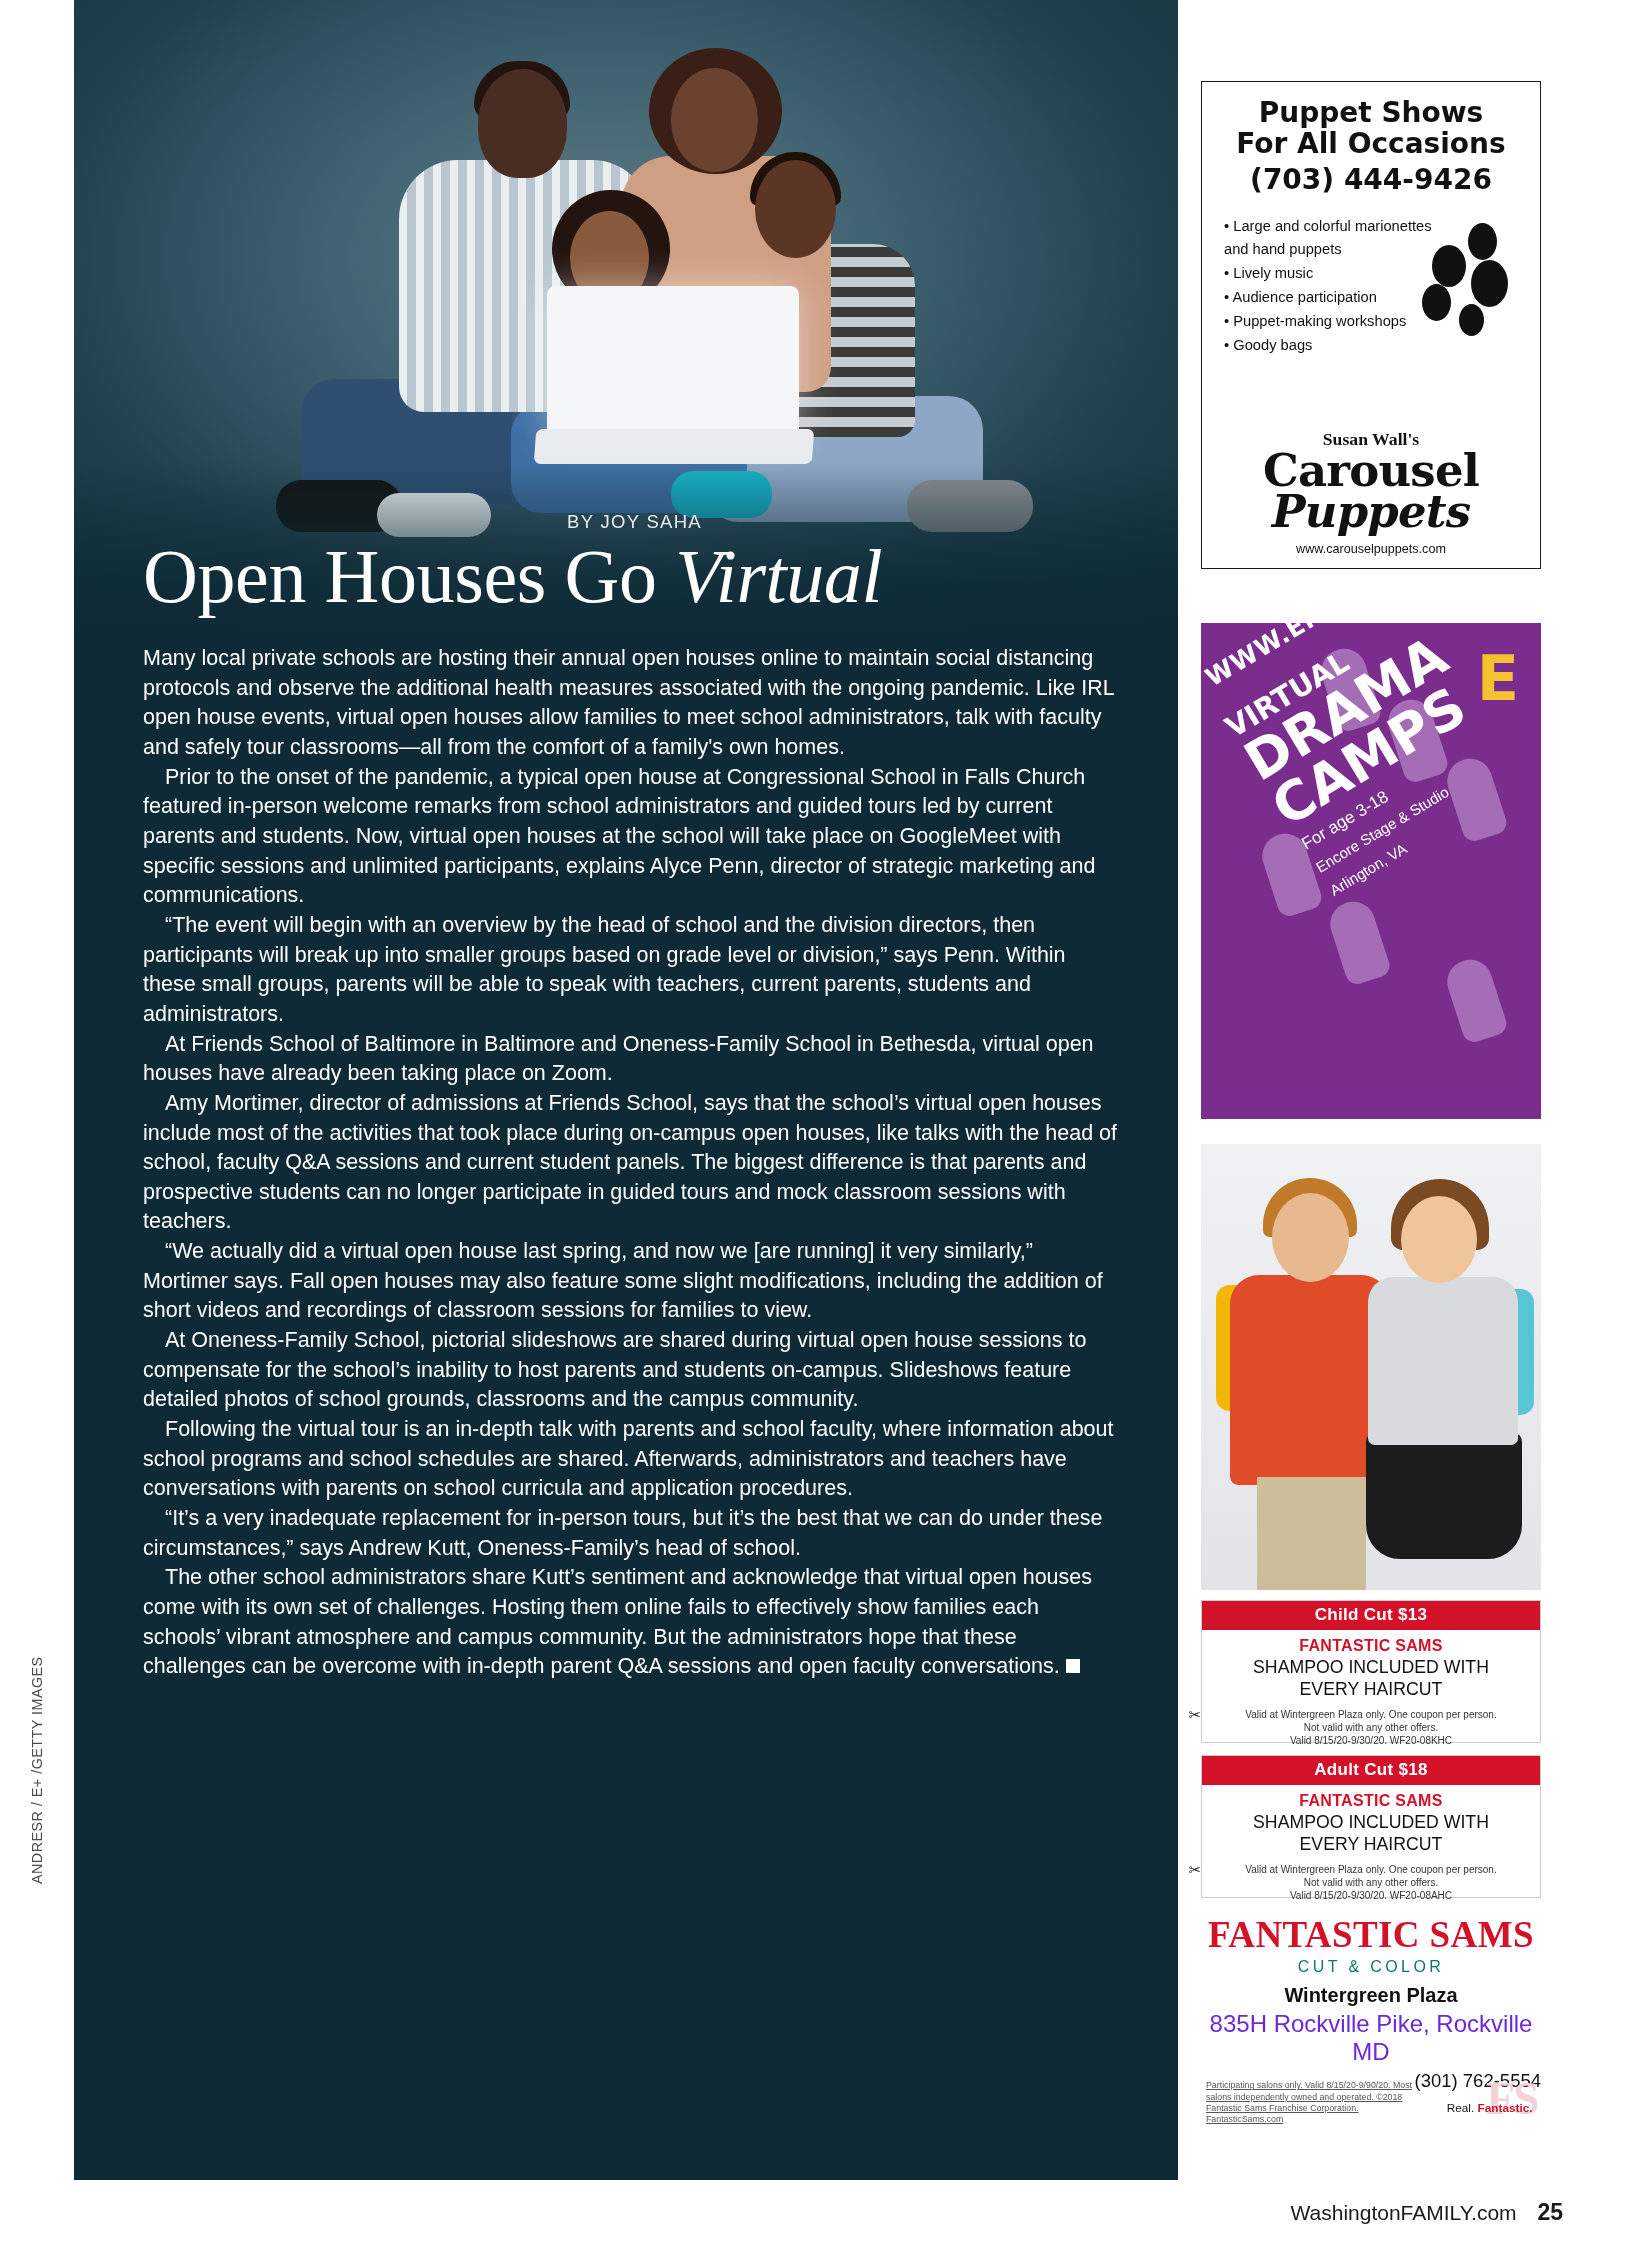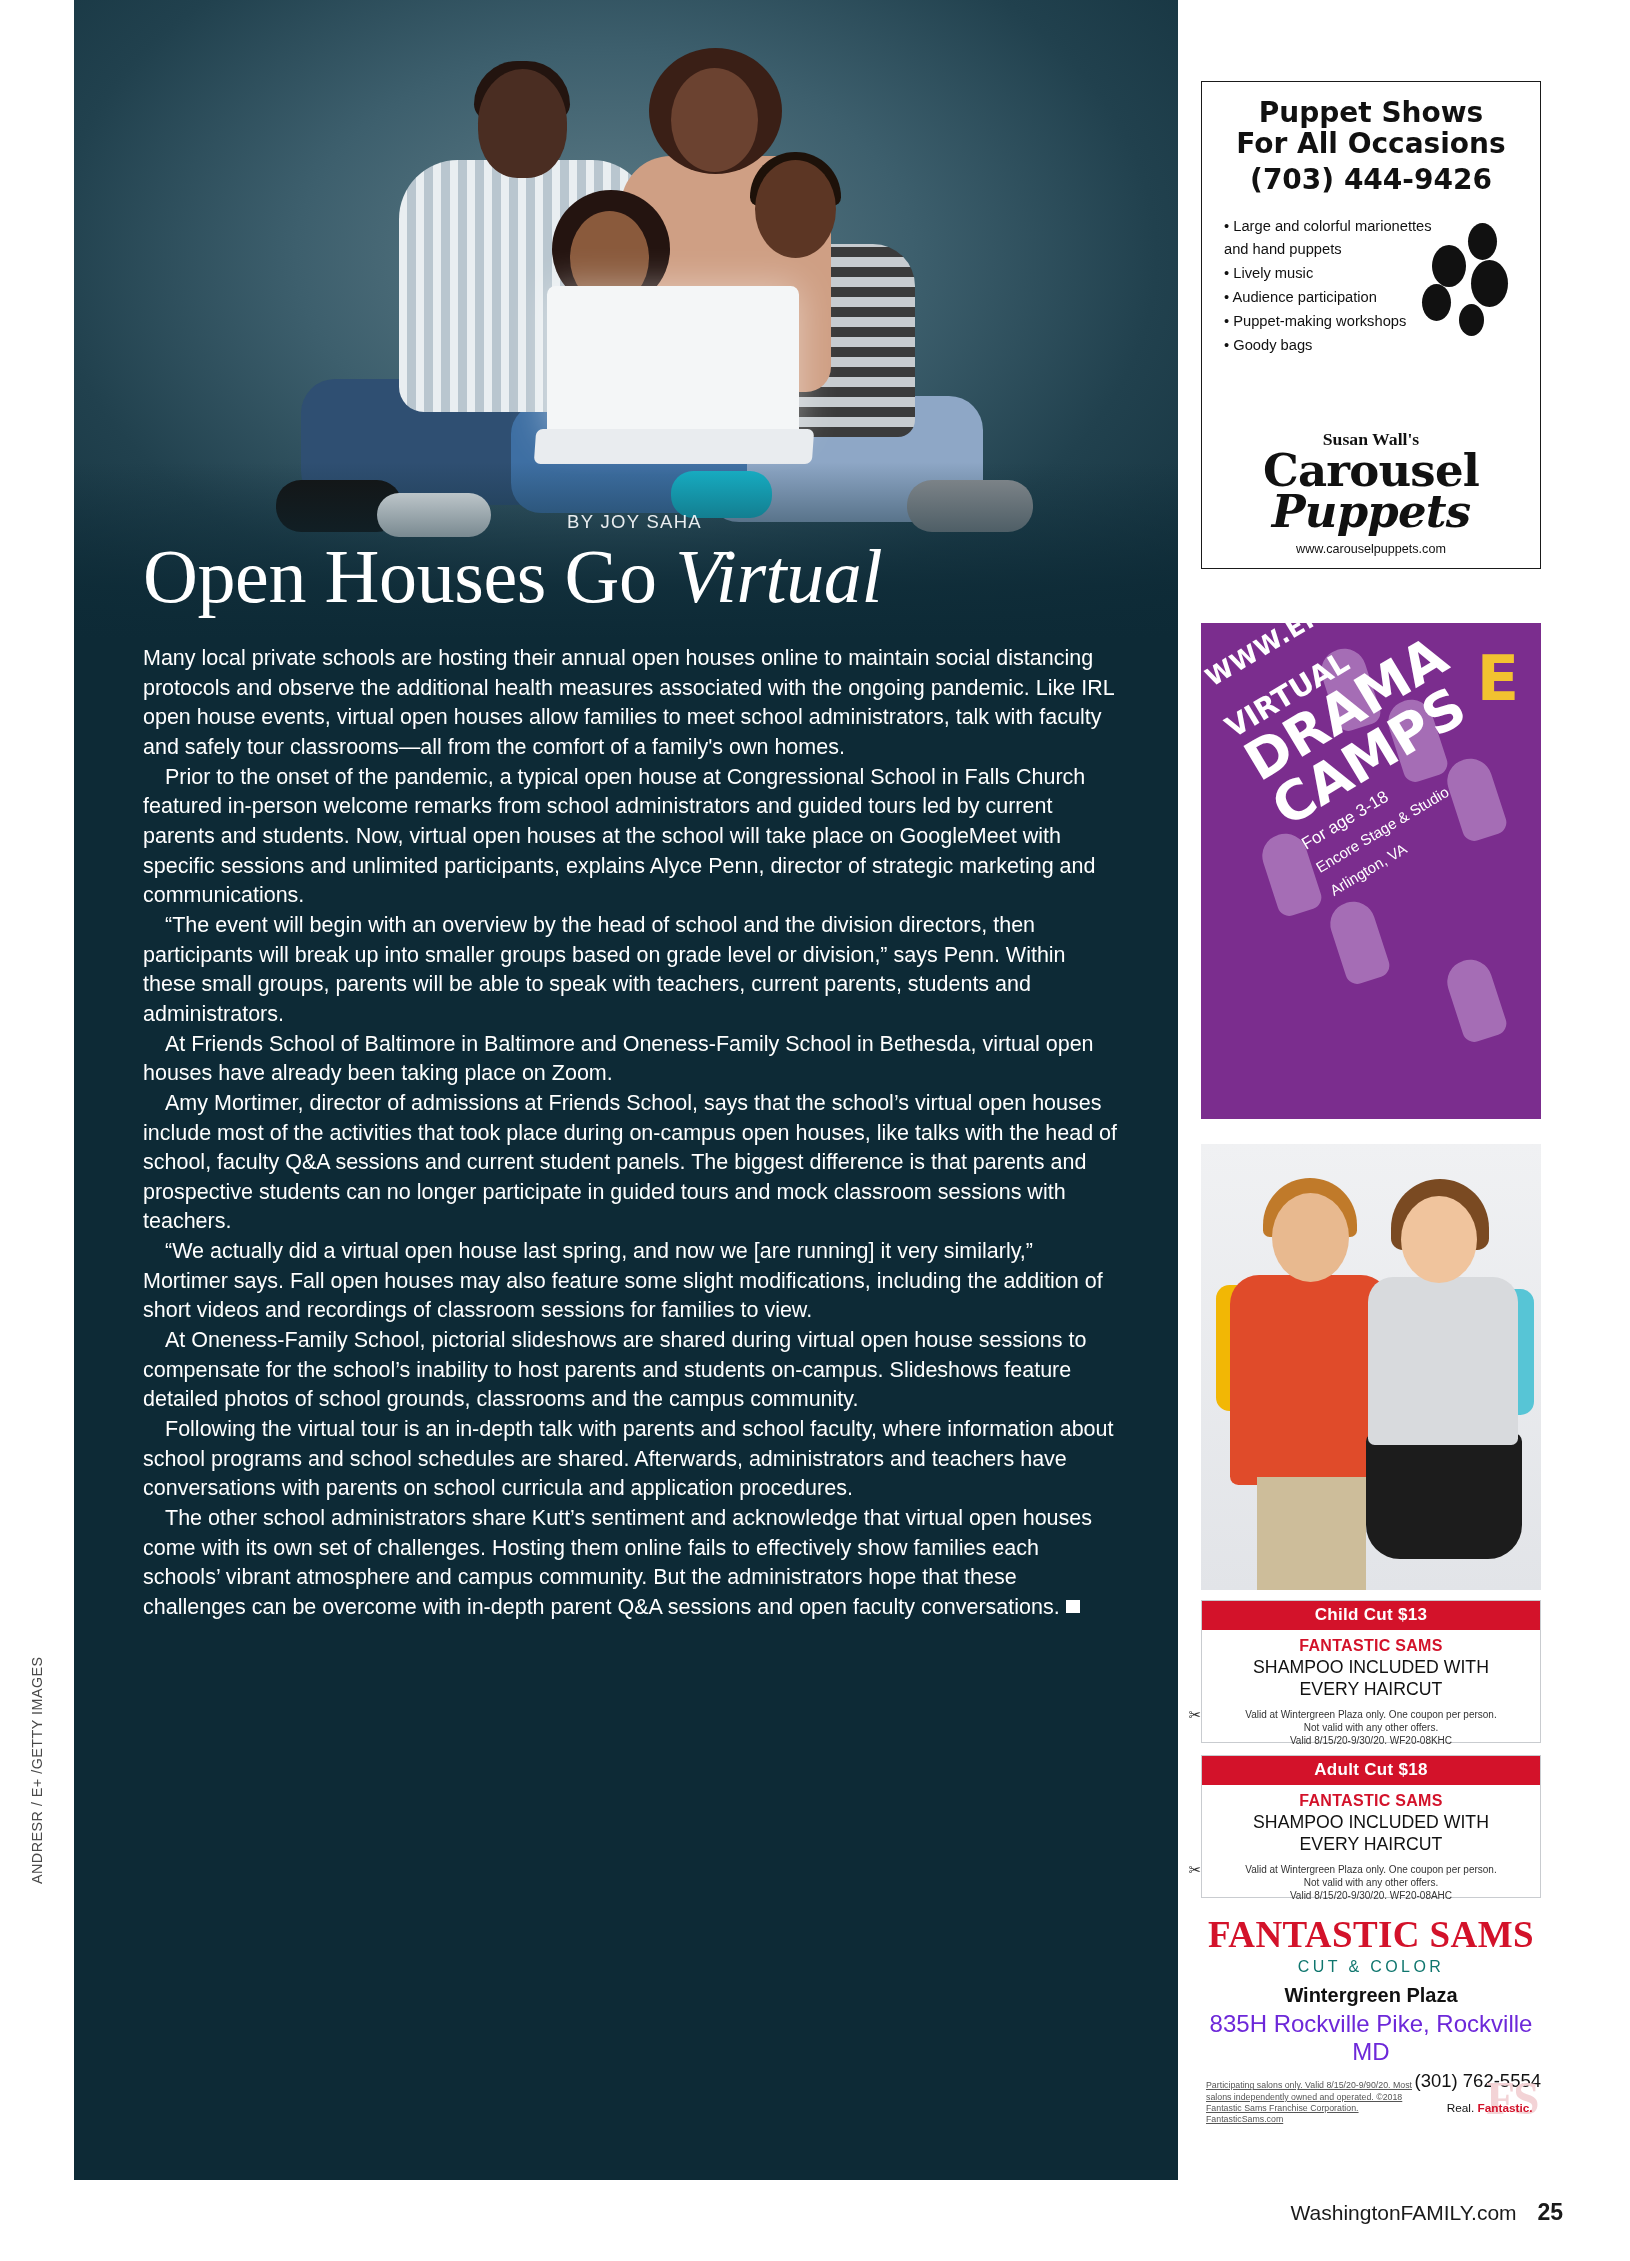--- a/index.html
+++ b/index.html
@@ -330,20 +330,21 @@
 
     <div class="body-copy">
       <p class="first">Many local private schools are hosting their annual open houses online to maintain social distancing protocols and observe the additional health measures associated with the ongoing pandemic. Like IRL open house events, virtual open houses allow families to meet school administrators, talk with faculty and safely tour classrooms—all from the comfort of a family's own homes.</p>
       <p>Prior to the onset of the pandemic, a typical open house at Congressional School in Falls Church featured in-person welcome remarks from school administrators and guided tours led by current parents and students. Now, virtual open houses at the school will take place on GoogleMeet with specific sessions and unlimited participants, explains Alyce Penn, director of strategic marketing and communications.</p>
       <p>“The event will begin with an overview by the head of school and the division directors, then participants will break up into smaller groups based on grade level or division,” says Penn. Within these small groups, parents will be able to speak with teachers, current parents, students and administrators.</p>
       <p>At Friends School of Baltimore in Baltimore and Oneness-Family School in Bethesda, virtual open houses have already been taking place on Zoom.</p>
       <p>Amy Mortimer, director of admissions at Friends School, says that the school’s virtual open houses include most of the activities that took place during on-campus open houses, like talks with the head of school, faculty Q&amp;A sessions and current student panels. The biggest difference is that parents and prospective students can no longer participate in guided tours and mock classroom sessions with teachers.</p>
       <p>“We actually did a virtual open house last spring, and now we [are running] it very similarly,” Mortimer says. Fall open houses may also feature some slight modifications, including the addition of short videos and recordings of classroom sessions for families to view.</p>
       <p>At Oneness-Family School, pictorial slideshows are shared during virtual open house sessions to compensate for the school’s inability to host parents and students on-campus. Slideshows feature detailed photos of school grounds, classrooms and the campus community.</p>
       <p>Following the virtual tour is an in-depth talk with parents and school faculty, where information about school programs and school schedules are shared. Afterwards, administrators and teachers have conversations with parents on school curricula and application procedures.</p>
+      <p>“It’s a very inadequate replacement for in-person tours, but it’s the best that we can do under these circumstances,” says Andrew Kutt, Oneness-Family’s head of school.</p>
       <p><span>The other school administrators share Kutt’s sentiment and acknowledge that virtual open houses come with its own set of challenges. Hosting them online fails to effectively show families each schools’ vibrant atmosphere and campus community. But the administrators hope that these challenges can be overcome with in-depth parent Q&amp;A sessions and open faculty conversations.</span><span class="endmark"></span></p>
     </div>
   </div>
 
   <div class="rail">
 
     <div class="ad-puppet">
       <div class="pp-title">
         <div>Puppet Shows</div>
         <div>For All Occasions</div>

